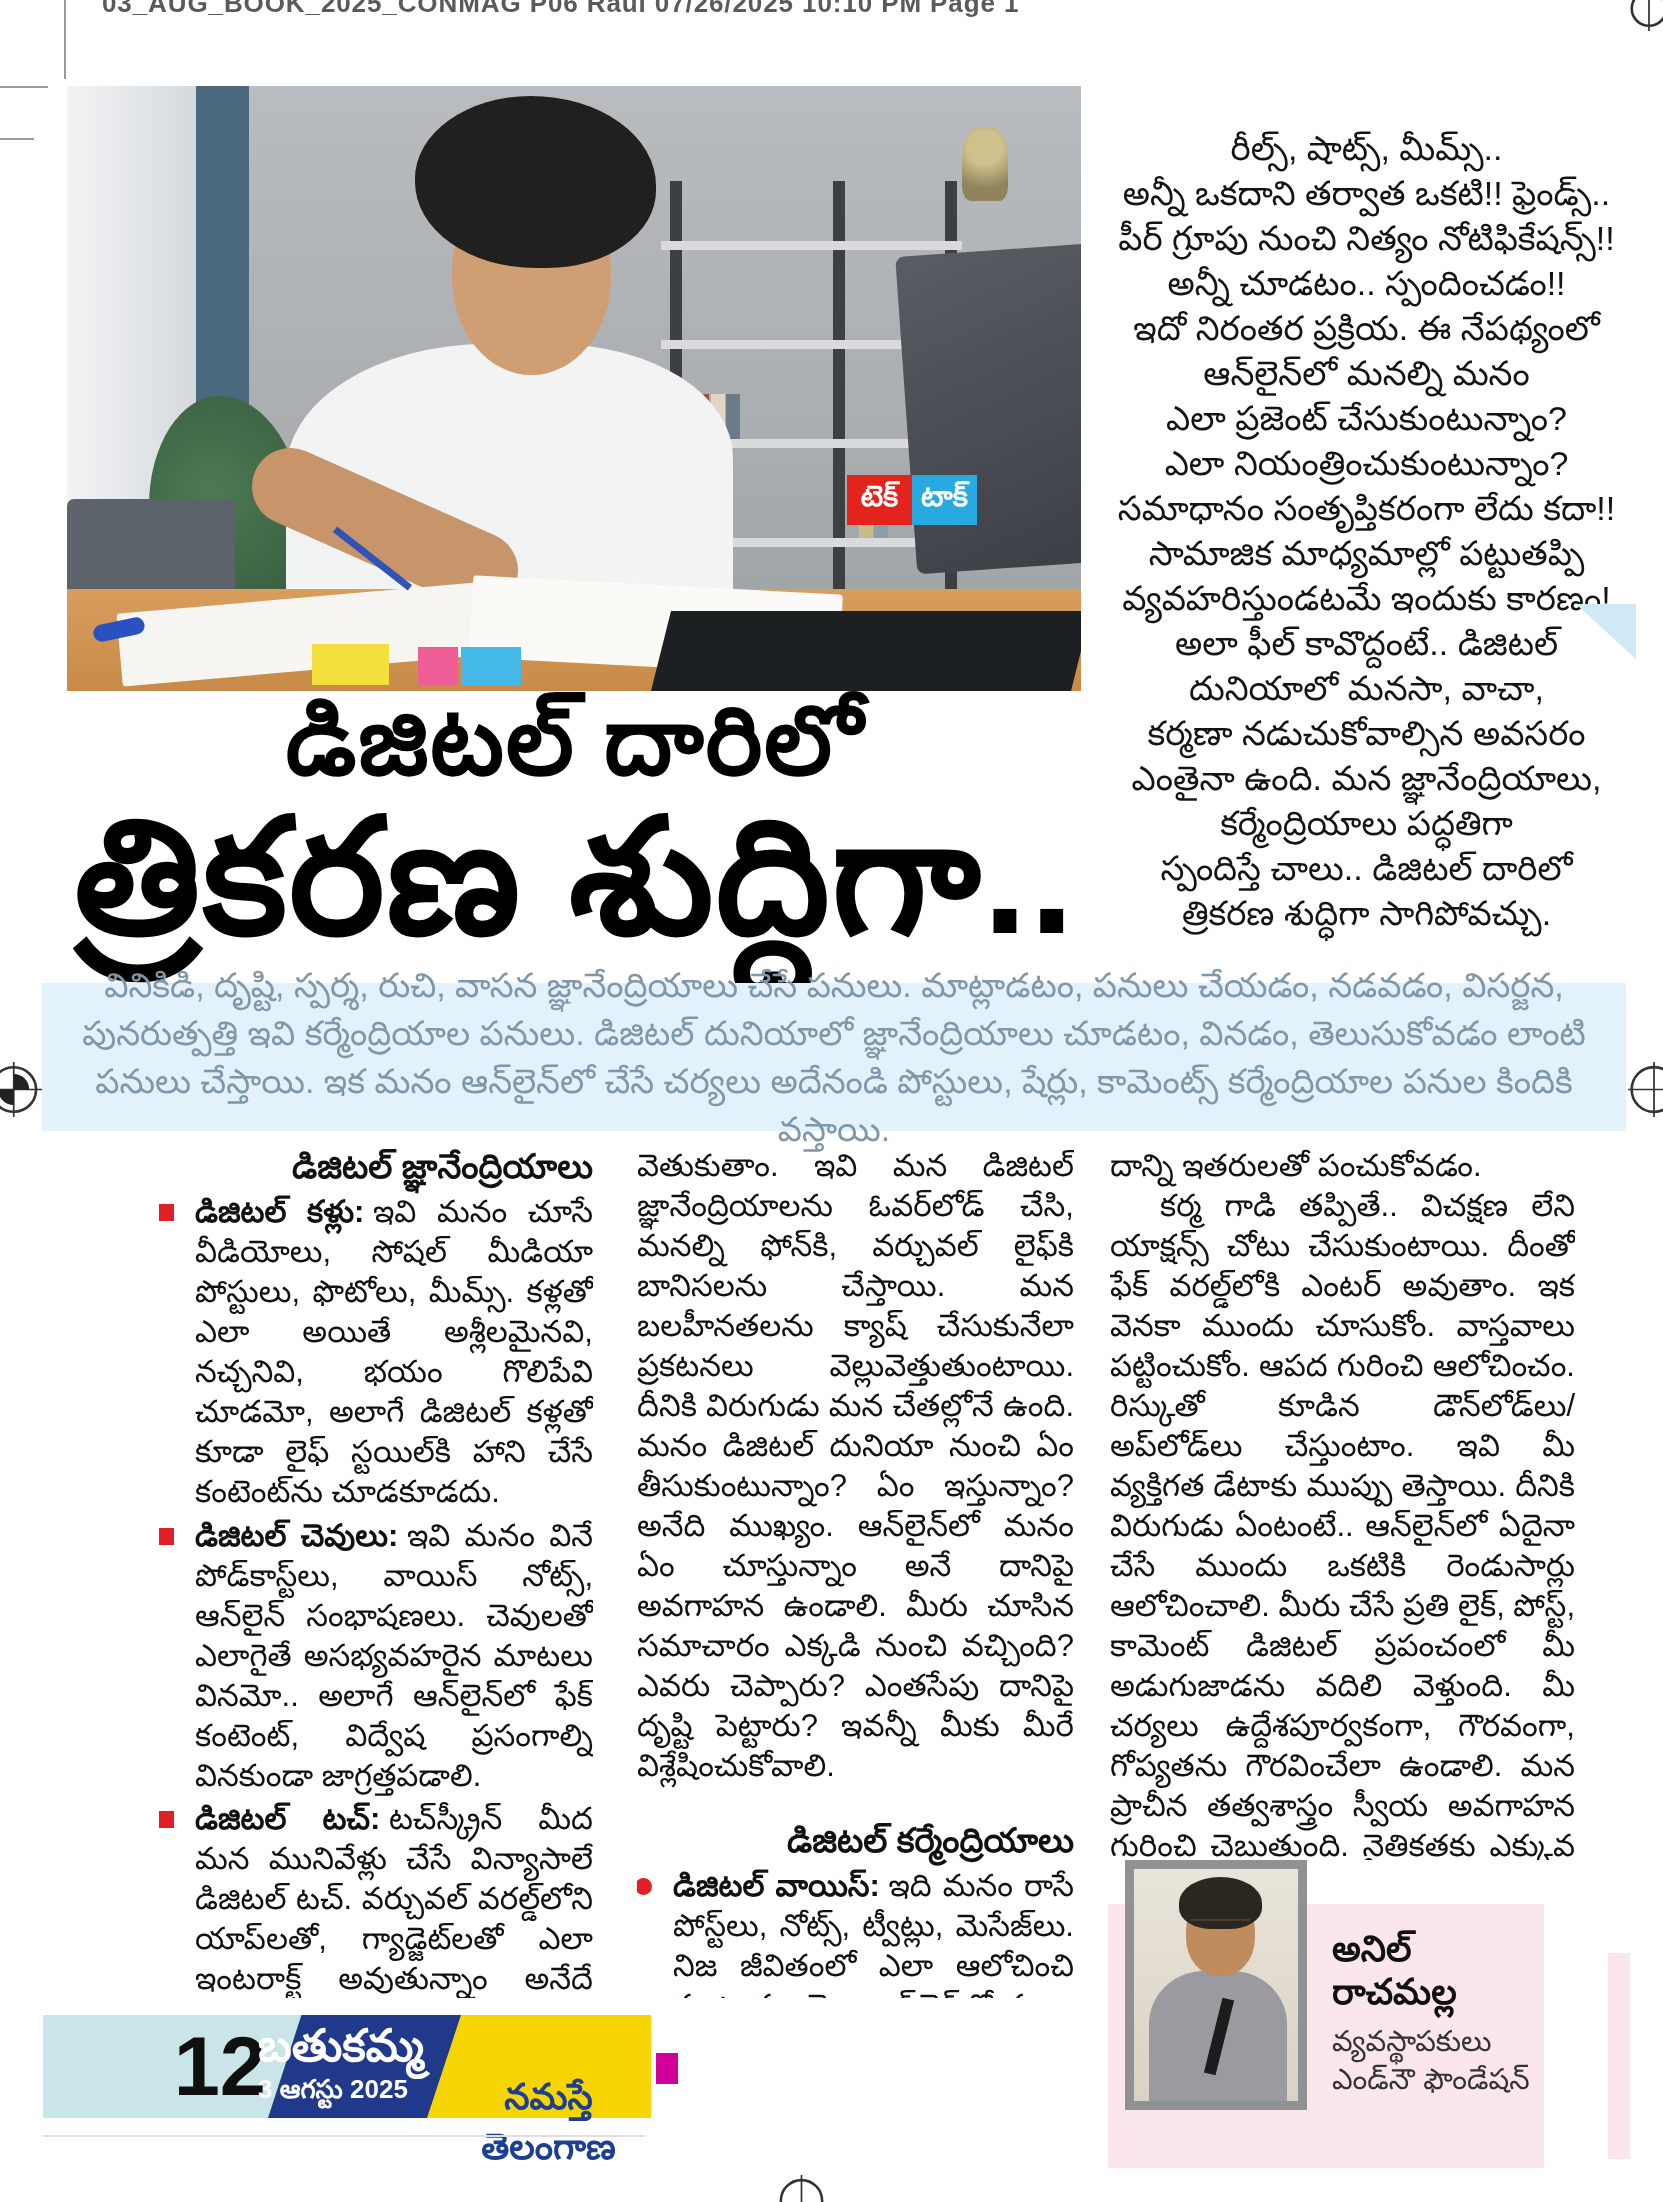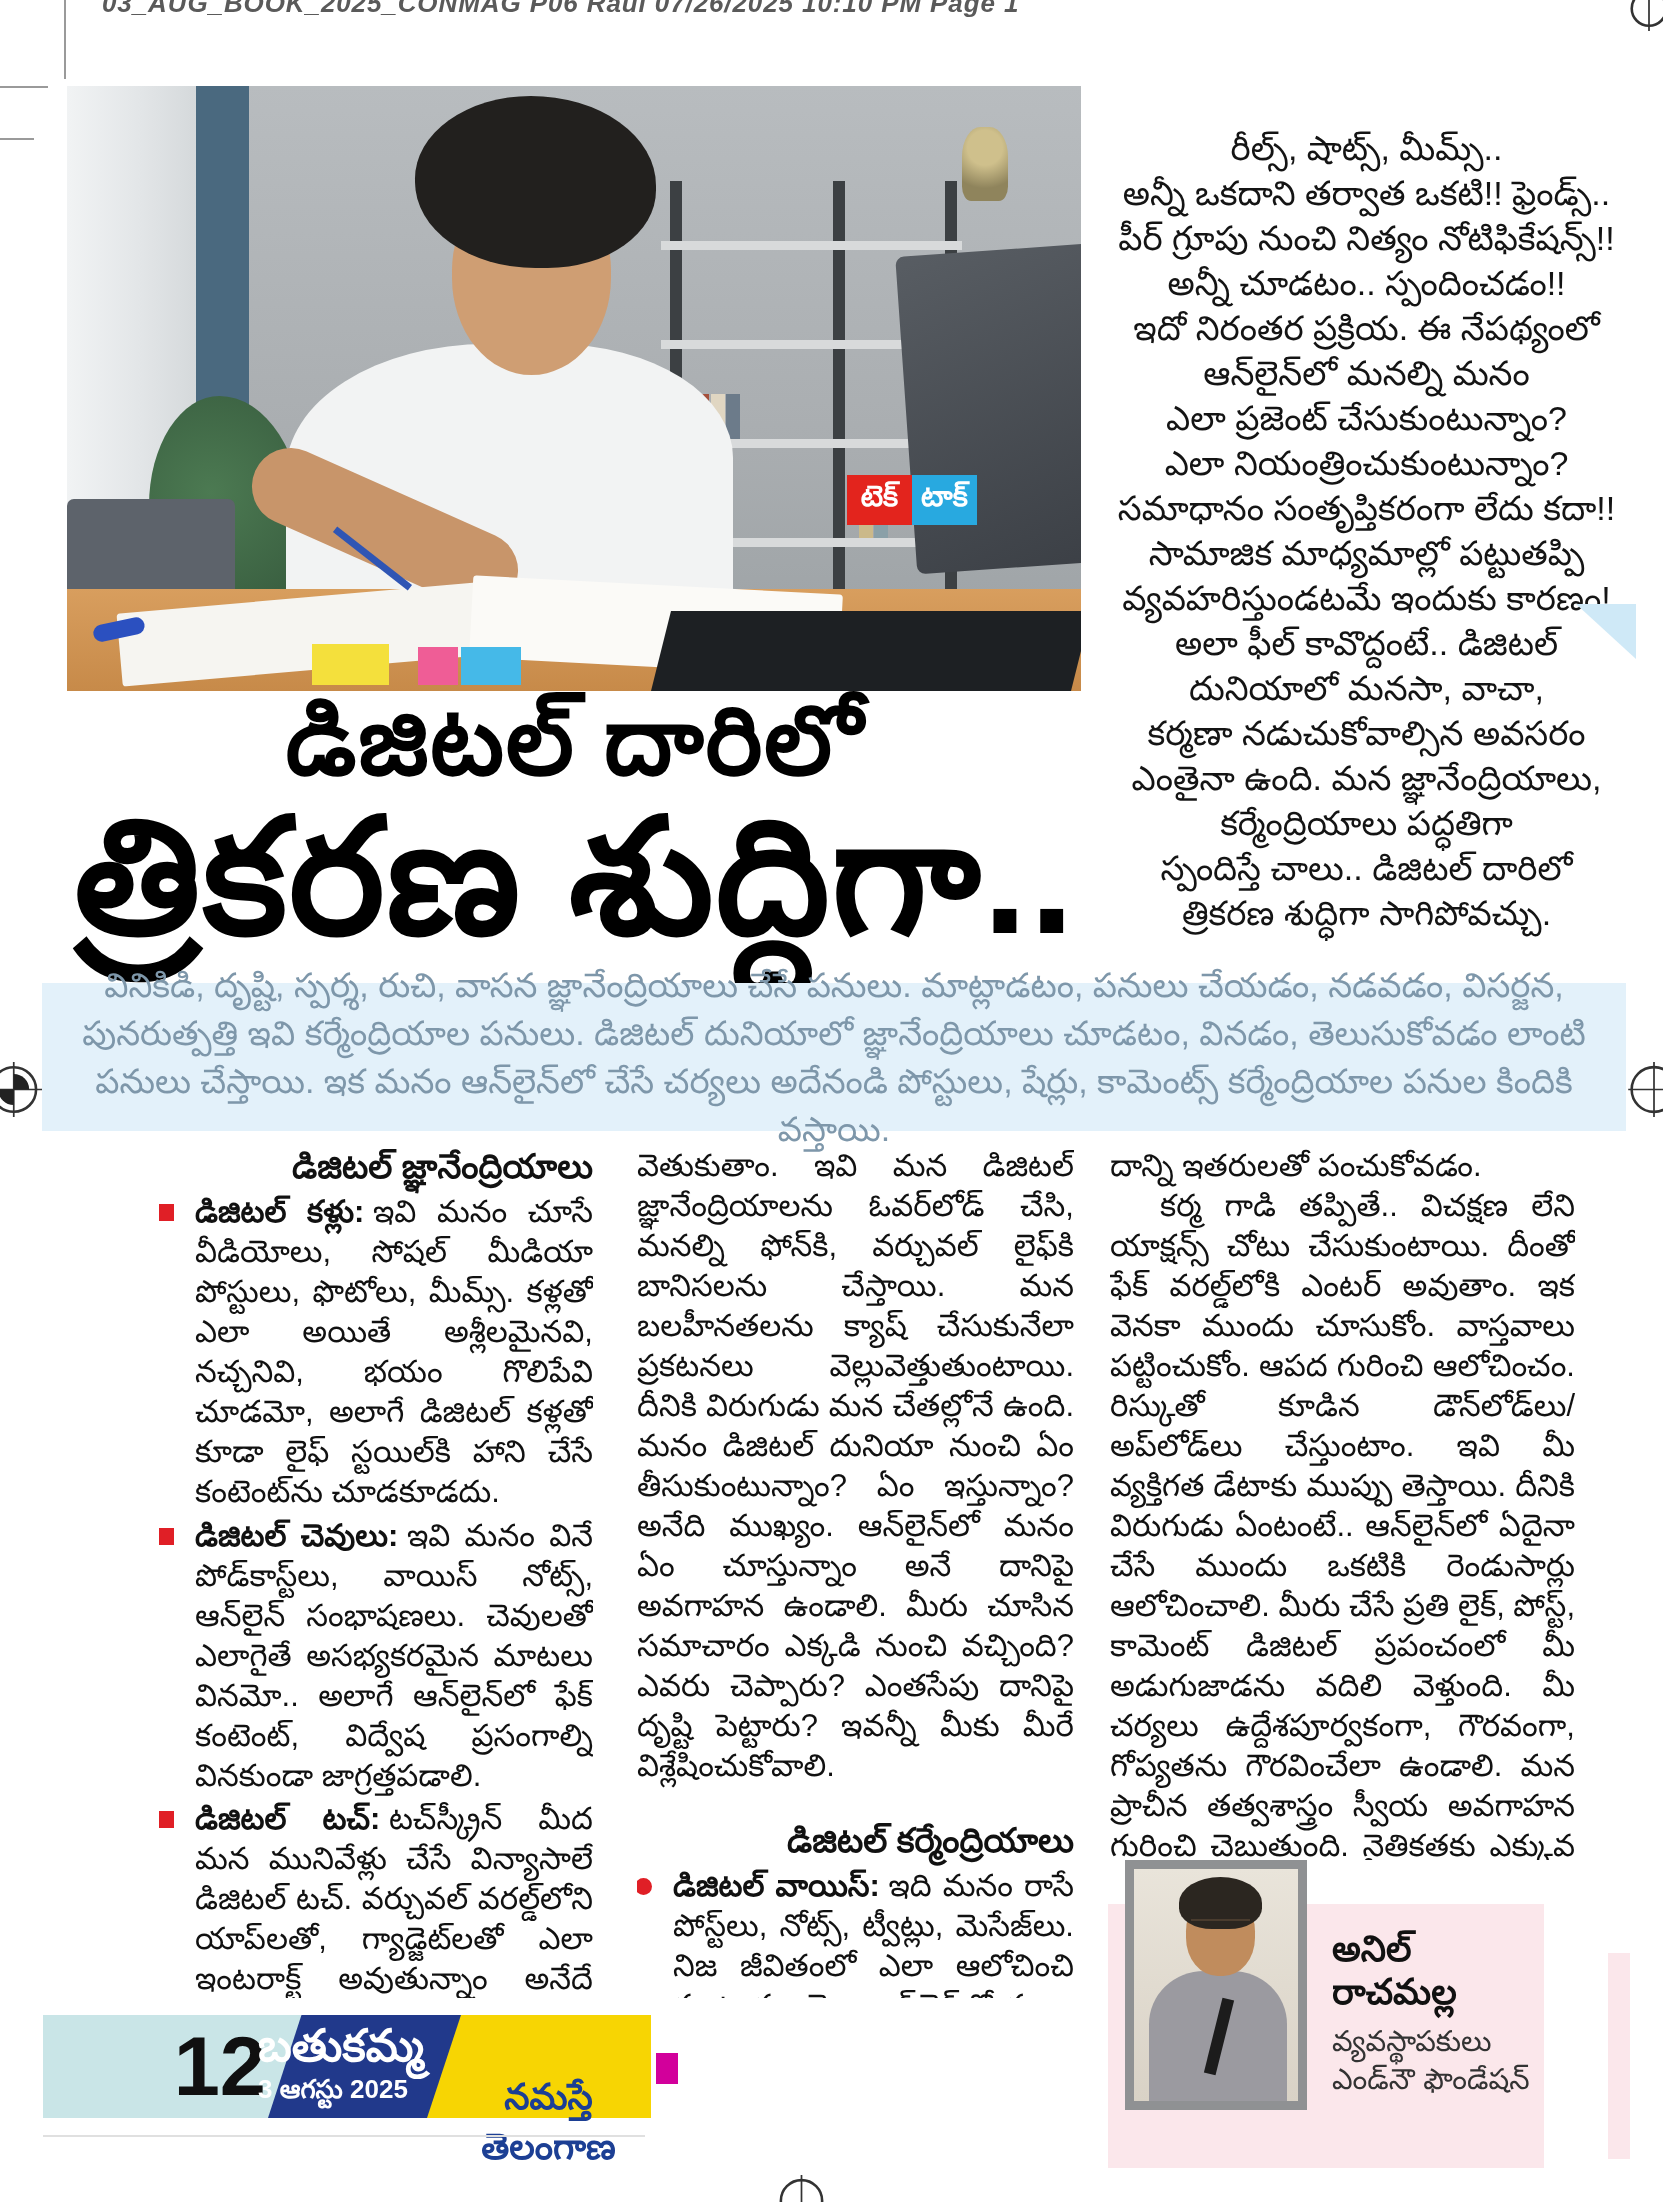--- a/index.html
+++ b/index.html
@@ -1,19 +1,19 @@
 <!DOCTYPE html>
 <html style="font-size:13.8px"><head>
 <meta charset="utf-8">
 <style>
   html,body{margin:0;padding:0;background:#ffffff;}
   .page{position:relative;width:1663px;height:2203px;background:#ffffff;overflow:hidden;
         font-family:"Liberation Sans","DejaVu Sans",sans-serif;color:#111;}
   
-  .slug-strip{position:absolute;left:0;top:0;width:1594px;height:19px;overflow:hidden;font-style:italic;}
+  .slug-strip{position:absolute;left:0;top:0;width:1594px;height:19px;overflow:hidden;}
   .slug-text{margin:-12px 0 0 102px;font-size:26px;font-weight:bold;color:#5a5a5a;letter-spacing:0.9px;white-space:nowrap;}
   .crop-v{position:absolute;left:64px;top:0;width:1.7px;height:79px;background:#9a9a9a;}
   .crop-h1{position:absolute;left:0;top:86px;width:48px;height:1.7px;background:#9a9a9a;}
   .crop-h2{position:absolute;left:0;top:138px;width:34px;height:1.7px;background:#9a9a9a;}
   .regmark{position:absolute;}
   
   .photo{position:absolute;left:67px;top:86px;width:1014px;height:605px;overflow:hidden;
          background:linear-gradient(180deg,#b8bcbf 0%,#a9adb0 60%,#9aa0a3 100%);}
   .ph-curtain{position:absolute;left:0;top:0;width:129px;height:100%;
               background:linear-gradient(90deg,#f1f3f4 0%,#e3e6e8 55%,#d5d9db 100%);}
@@ -211,21 +211,21 @@
   </div>
 
   <div class="col col1">
     <h3>డిజిటల్ జ్ఞానేంద్రియాలు</h3>
     <div class="bullet">
       <span class="mark sq"></span>
       <span class="lead">డిజిటల్ కళ్లు:</span><span>ఇవి మనం చూసే వీడియోలు, సోషల్ మీడియా పోస్టులు, ఫొటోలు, మీమ్స్. కళ్లతో ఎలా అయితే అశ్లీలమైనవి, నచ్చనివి, భయం గొలిపేవి చూడమో, అలాగే డిజిటల్ కళ్లతో కూడా లైఫ్ స్టయిల్‌కి హాని చేసే కంటెంట్‌ను చూడకూడదు.</span>
     </div>
     <div class="bullet">
       <span class="mark sq"></span>
-      <span class="lead">డిజిటల్ చెవులు:</span><span>ఇవి మనం వినే పోడ్‌కాస్ట్‌లు, వాయిస్ నోట్స్, ఆన్‌లైన్ సంభాషణలు. చెవులతో ఎలాగైతే అసభ్యకరమైన మాటలు వినమో.. అలాగే ఆన్‌లైన్‌లో ఫేక్ కంటెంట్, విద్వేష ప్రసంగాల్ని వినకుండా జాగ్రత్తపడాలి.</span>
+      <span class="lead">డిజిటల్ చెవులు:</span><span>ఇవి మనం వినే పోడ్‌కాస్ట్‌లు, వాయిస్ నోట్స్, ఆన్‌లైన్ సంభాషణలు. చెవులతో ఎలాగైతే అసభ్యవహరైన మాటలు వినమో.. అలాగే ఆన్‌లైన్‌లో ఫేక్ కంటెంట్, విద్వేష ప్రసంగాల్ని వినకుండా జాగ్రత్తపడాలి.</span>
     </div>
     <div class="bullet">
       <span class="mark sq"></span>
       <span class="lead">డిజిటల్ టచ్:</span><span>టచ్‌స్క్రీన్ మీద మన మునివేళ్లు చేసే విన్యాసాలే డిజిటల్ టచ్. వర్చువల్ వరల్డ్‌లోని యాప్‌లతో, గ్యాడ్జెట్‌లతో ఎలా ఇంటరాక్ట్ అవుతున్నాం అనేదే పాయింట్!! డైరెక్ట్‌గా తాకి ఫీల్ అవ్వలేకపోయినా.. వర్చువల్‌గా గ్రహించే ప్రయత్నం చేయడం.</span>
     </div>
 
   </div>
 
   <div class="col col2">
     <div>వెతుకుతాం. ఇవి మన డిజిటల్ జ్ఞానేంద్రియాలను ఓవర్‌లోడ్ చేసి, మనల్ని ఫోన్‌కి, వర్చువల్ లైఫ్‌కి బానిసలను చేస్తాయి. మన బలహీనతలను క్యాష్ చేసుకునేలా ప్రకటనలు వెల్లువెత్తుతుంటాయి. దీనికి విరుగుడు మన చేతల్లోనే ఉంది. మనం డిజిటల్ దునియా నుంచి ఏం తీసుకుంటున్నాం? ఏం ఇస్తున్నాం? అనేది ముఖ్యం. ఆన్‌లైన్‌లో మనం ఏం చూస్తున్నాం అనే దానిపై అవగాహన ఉండాలి. మీరు చూసిన సమాచారం ఎక్కడి నుంచి వచ్చింది? ఎవరు చెప్పారు? ఎంతసేపు దానిపై దృష్టి పెట్టారు? ఇవన్నీ మీకు మీరే విశ్లేషించుకోవాలి.</div>

